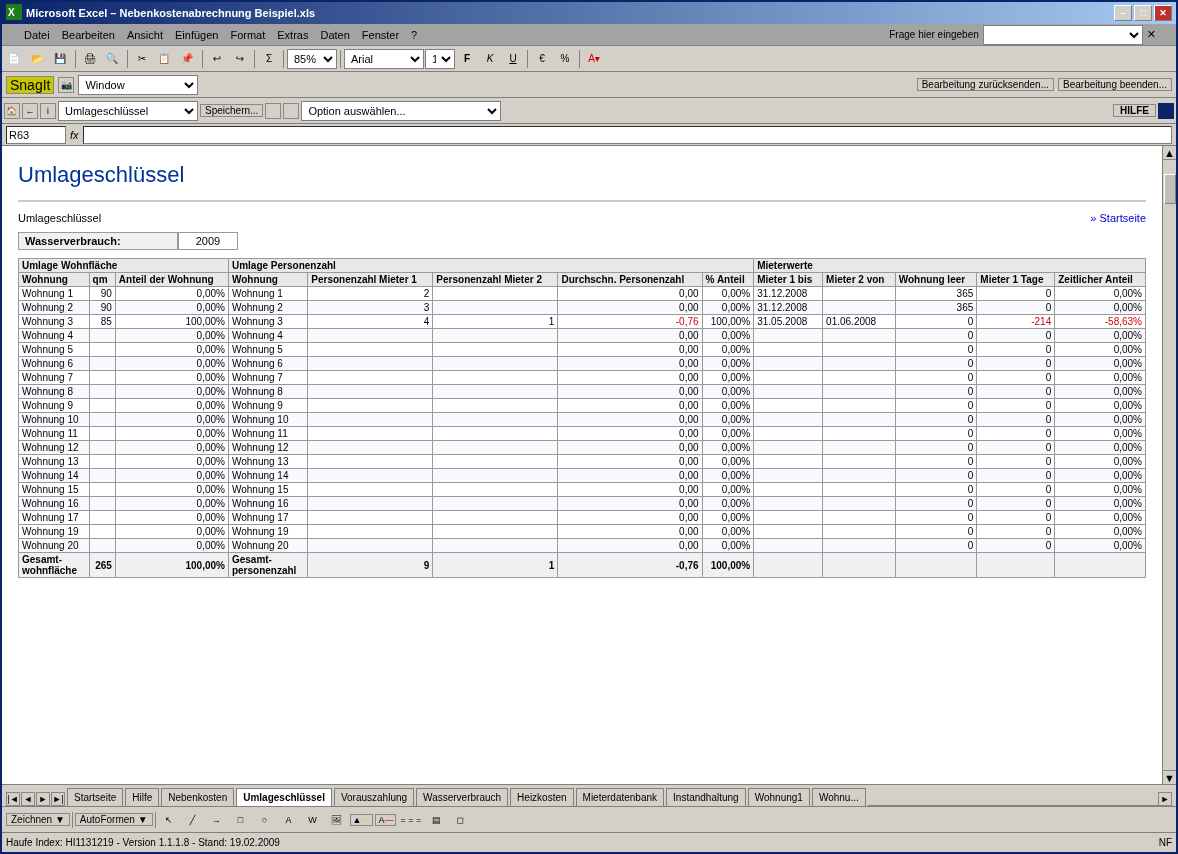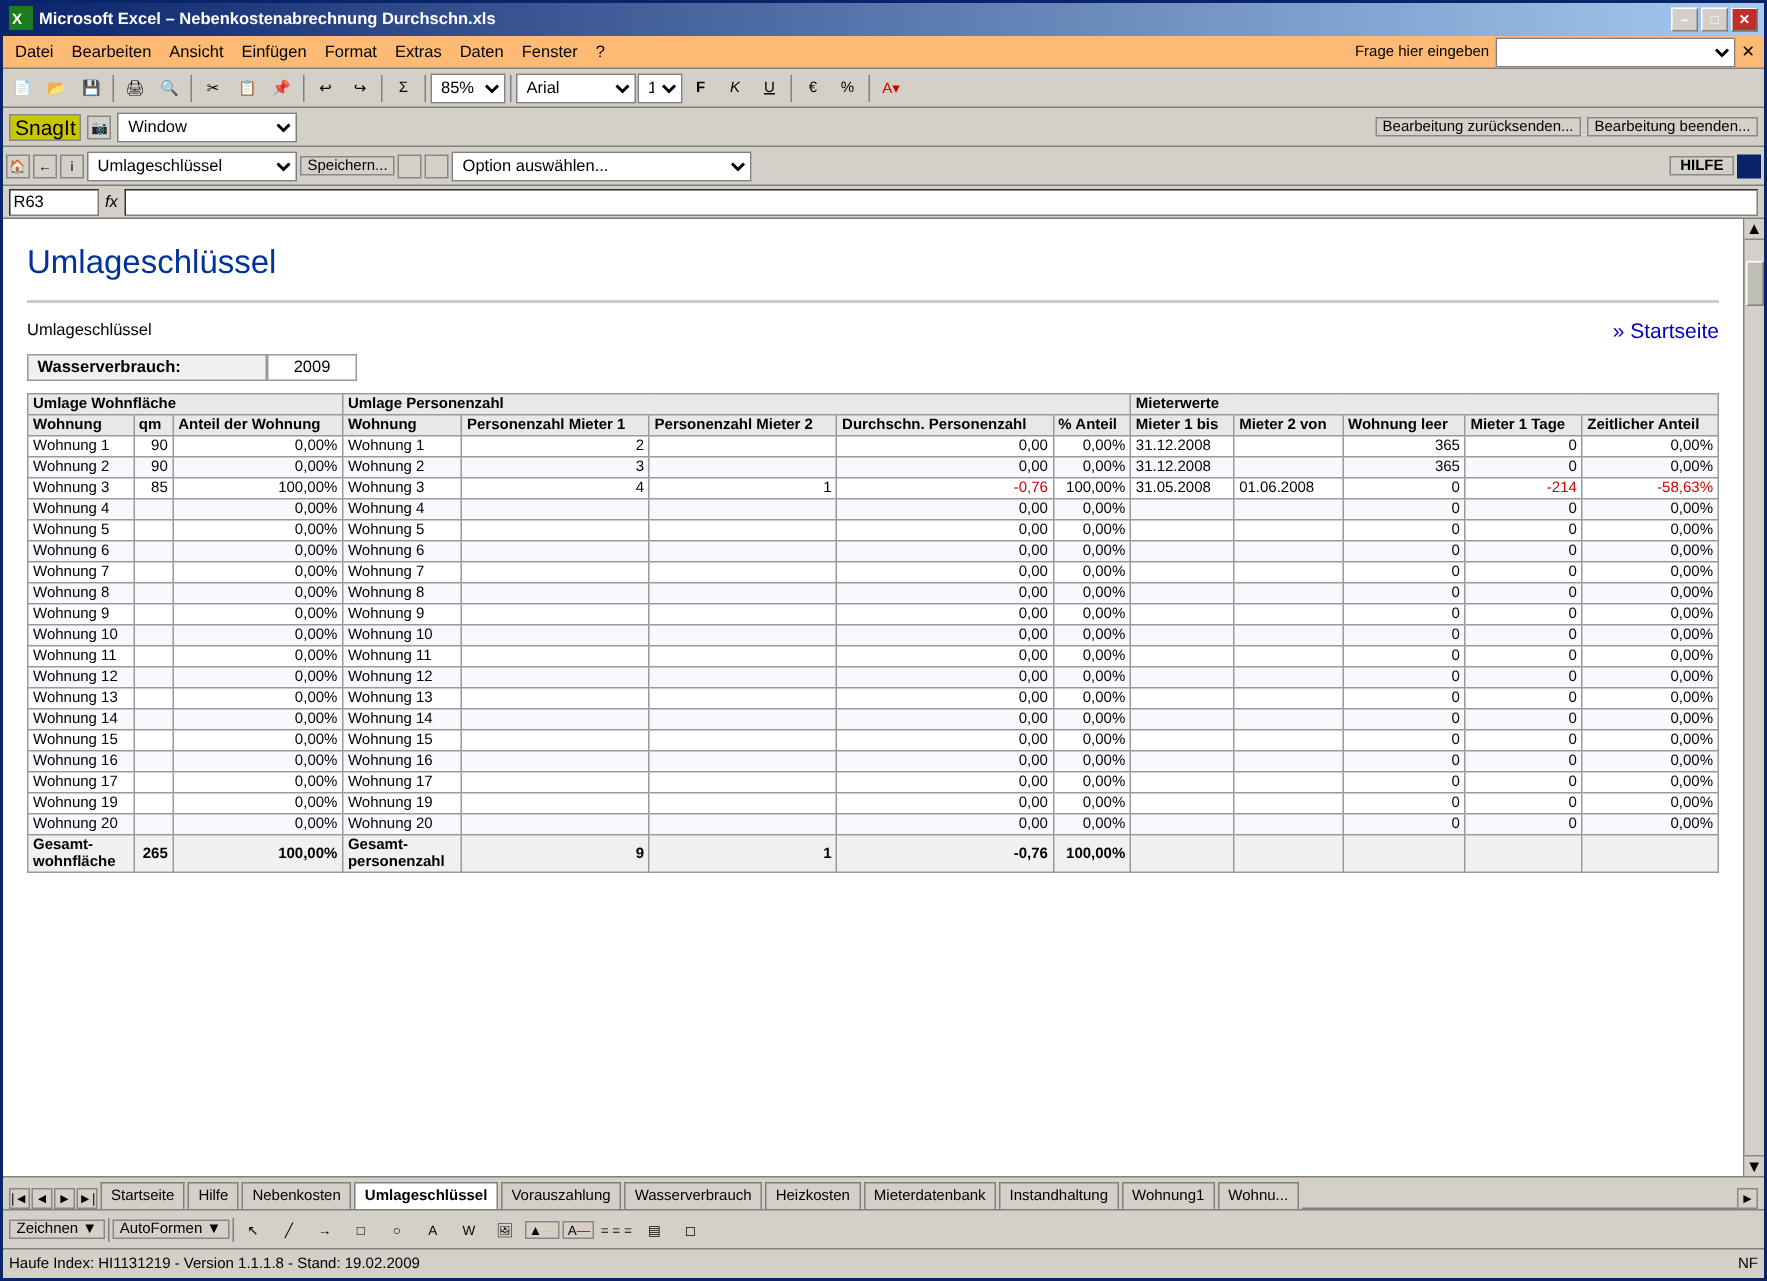--- a/index.html
+++ b/index.html
@@ -18,25 +18,25 @@
     }
     .title-bar-controls { margin-left: auto; display: flex; gap: 2px; }
     .title-btn {
       width: 18px; height: 16px; background: #d4d0c8; border: 1px solid #fff;
       font-size: 9px; display: flex; align-items: center; justify-content: center; cursor: pointer;
       border-top-color: #fff; border-left-color: #fff; border-bottom-color: #808080; border-right-color: #808080;
     }
 
     
     .menu-bar {
-      background: #fdba74;
+      background: #a3a3a3;
       height: 22px;
       display: flex;
       align-items: center;
-      padding: 0 2px;
+      padding: 0 16px;
       border-bottom: 1px solid #808080;
     }
     .menu-item {
       padding: 2px 6px;
       font-size: 11px;
       cursor: pointer;
       white-space: nowrap;
     }
 
     
@@ -89,21 +89,21 @@
       margin-bottom: 10px;
     }
 
     .breadcrumb-row {
       display: flex;
       justify-content: space-between;
       align-items: center;
       margin-bottom: 8px;
       font-size: 11px;
     }
-    .startseite-link { color: #0000cc; text-decoration: none; font-size: 14px; }
+    .startseite-link { color: #0000cc; text-decoration: none; font-size: 11px; }
 
     .abrechnung-row {
       display: flex;
       align-items: center;
       margin-bottom: 8px;
       gap: 0;
     }
     .abrechnung-label {
       font-weight: bold;
       font-size: 11px;
@@ -279,21 +279,21 @@
 
 <div class="window-outer">
 
   <div class="title-bar">
     <span style="margin-right:4px;">
       <svg width="16" height="16" viewBox="0 0 16 16">
           <rect width="16" height="16" fill="#1e7c1e"></rect>
           <text x="2" y="12" fill="white" font-size="10" font-weight="bold">X</text>
         </svg>
     </span>
-    <span>Microsoft Excel – Nebenkostenabrechnung Durchschn.xls</span>
+    <span>Microsoft Excel – Nebenkostenabrechnung Beispiel.xls</span>
     <div class="title-bar-controls">
       <div class="title-btn">–</div>
       <div class="title-btn">□</div>
       <div class="title-btn" style="background:#c0302a; color:white;">✕</div>
     </div>
   </div>
 
   <div class="menu-bar">
     <span class="menu-item">Datei</span>
     <span class="menu-item">Bearbeiten</span>

